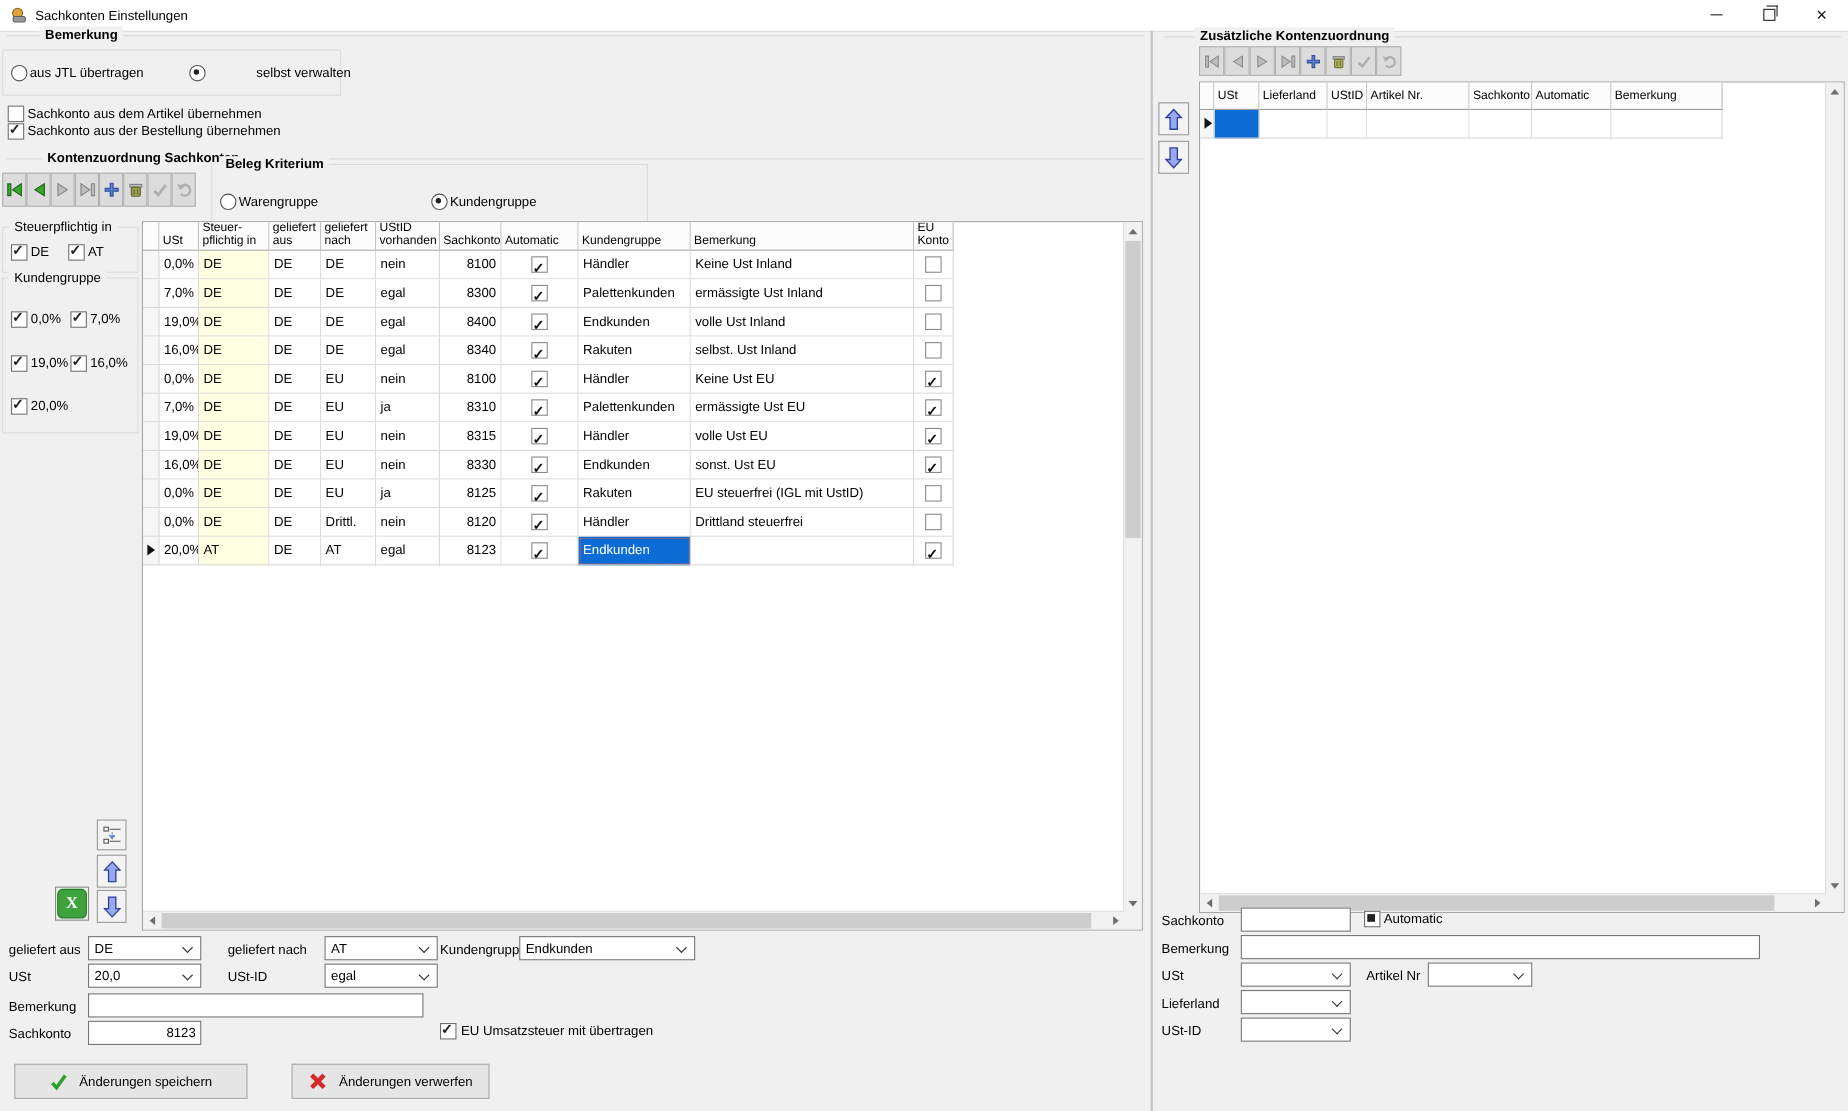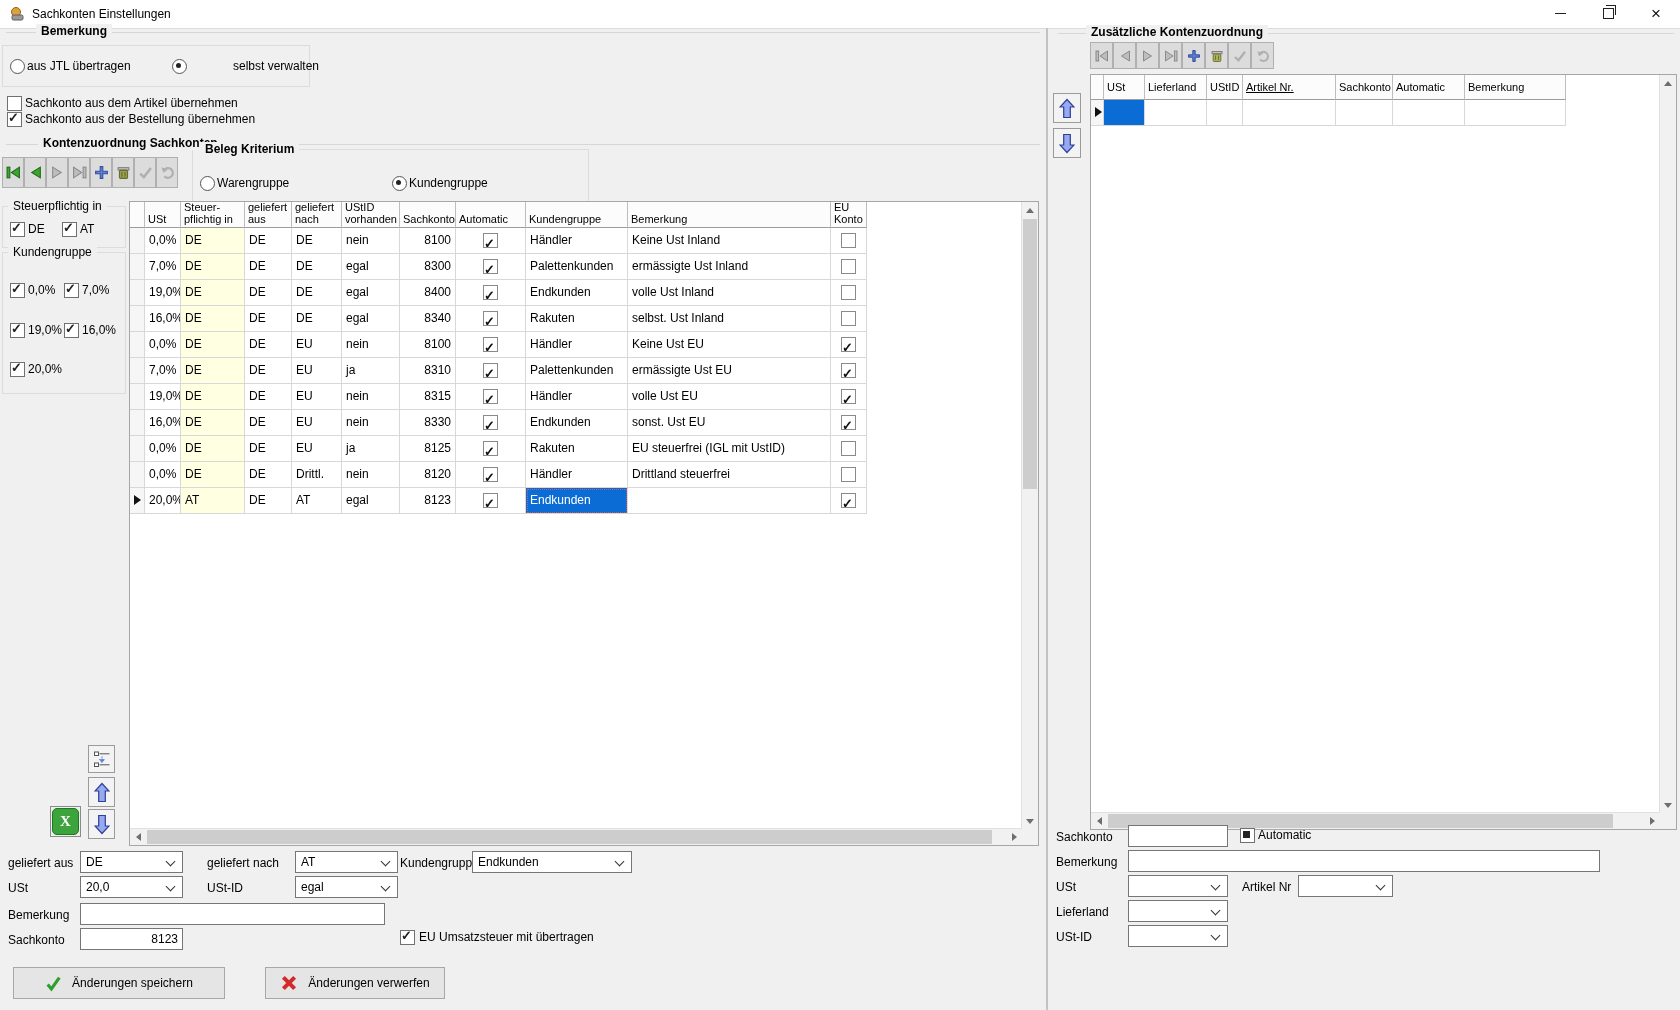--- a/index.html
+++ b/index.html
@@ -536,21 +536,21 @@
         <path d="M8 19 L1 11.5 H4.7 V1 H11.3 V11.5 H15 Z" fill="#97aaf0" stroke="#2d3f9a" stroke-width="1.2"></path>
       </svg>
   </div>
 
   <div id="rt" class="grid" style="left:1090px;top:74px;width:587px;height:756px;">
     <div id="rt-head" class="gr gh" style="height:25px;">
         <div class="gc" style="width: 13px; align-items: center;"></div>
         <div class="gc" style="width: 41px; align-items: center;">USt</div>
         <div class="gc" style="width: 62px; align-items: center;">Lieferland</div>
         <div class="gc" style="width: 36px; align-items: center;">UStID</div>
-        <div class="gc" style="width: 93px; align-items: center; text-decoration: underline;">Artikel Nr.</div>
+        <div class="gc" style="width: 93px; align-items: center;">Artikel Nr.</div>
         <div class="gc" style="width: 57px; align-items: center;">Sachkonto</div>
         <div class="gc" style="width: 72px; align-items: center;">Automatic</div>
         <div class="gc" style="width: 101px; align-items: center;">Bemerkung</div>
       </div>
     <div id="rt-body">
         <div class="gr" style="height: 26px;">
           <div class="gc mk" style="width: 13px;">
             <span class="mkarr"></span>
           </div>
           <div class="gc selplain" style="width: 41px;"></div>

